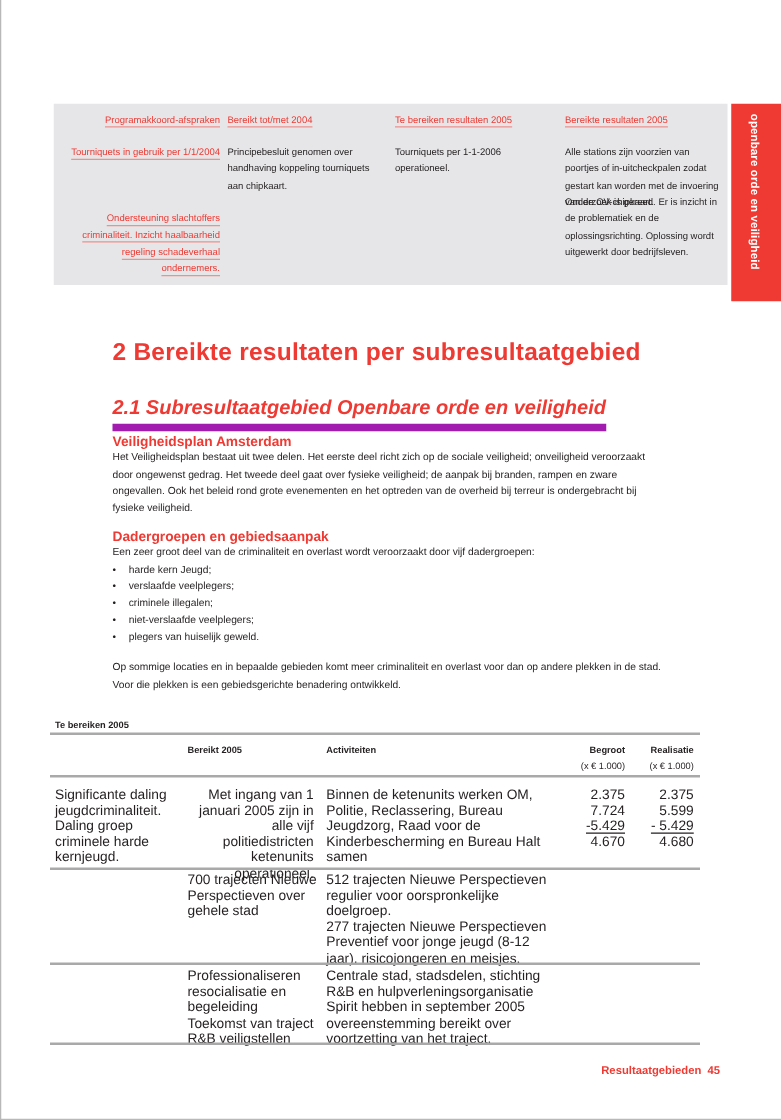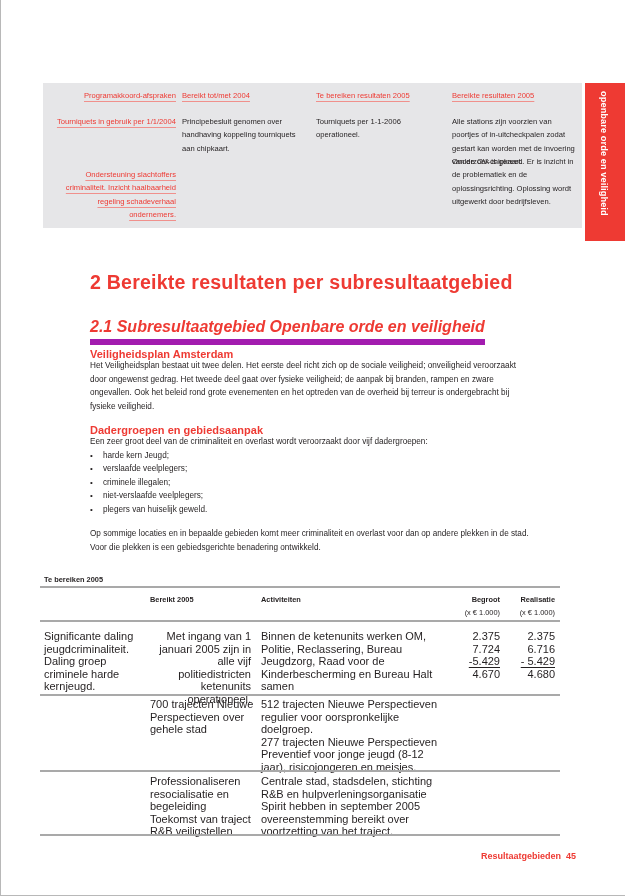--- a/index.html
+++ b/index.html
@@ -107,21 +107,21 @@
 <div class="tcell" style="left:147px; width:104px; top:630px;text-align:right;">Met ingang van 1 januari 2005 zijn in alle vijf politiedistricten ketenunits operationeel.</div>
 <div class="tcell" style="left:261px; width:178px; top:630px;">Binnen de ketenunits werken OM, Politie, Reclassering, Bureau Jeugdzorg, Raad voor de Kinderbescherming en Bureau Halt samen</div>
 <div class="tcell num" style="left:440px; width:60px; top:630px;">
   <div>2.375</div>
   <div>7.724</div>
   <div><span class="ul">-5.429</span></div>
   <div>4.670</div>
 </div>
 <div class="tcell num" style="left:495px; width:60px; top:630px;">
   <div>2.375</div>
-  <div>6.716</div>
+  <div>5.599</div>
   <div><span class="ul">- 5.429</span></div>
   <div>4.680</div>
 </div>
 
 <div class="tline" style="top:694px;"></div>
 
 <div class="tcell" style="left:150px; width:104px; top:698px;">700 trajecten Nieuwe Perspectieven over gehele stad</div>
 <div class="tcell" style="left:261px; width:178px; top:698px;">
   <div>512 trajecten Nieuwe Perspectieven regulier voor oorspronkelijke doelgroep.</div>
   <div>277 trajecten Nieuwe Perspectieven Preventief voor jonge jeugd (8-12 jaar), risicojongeren en meisjes.</div>

